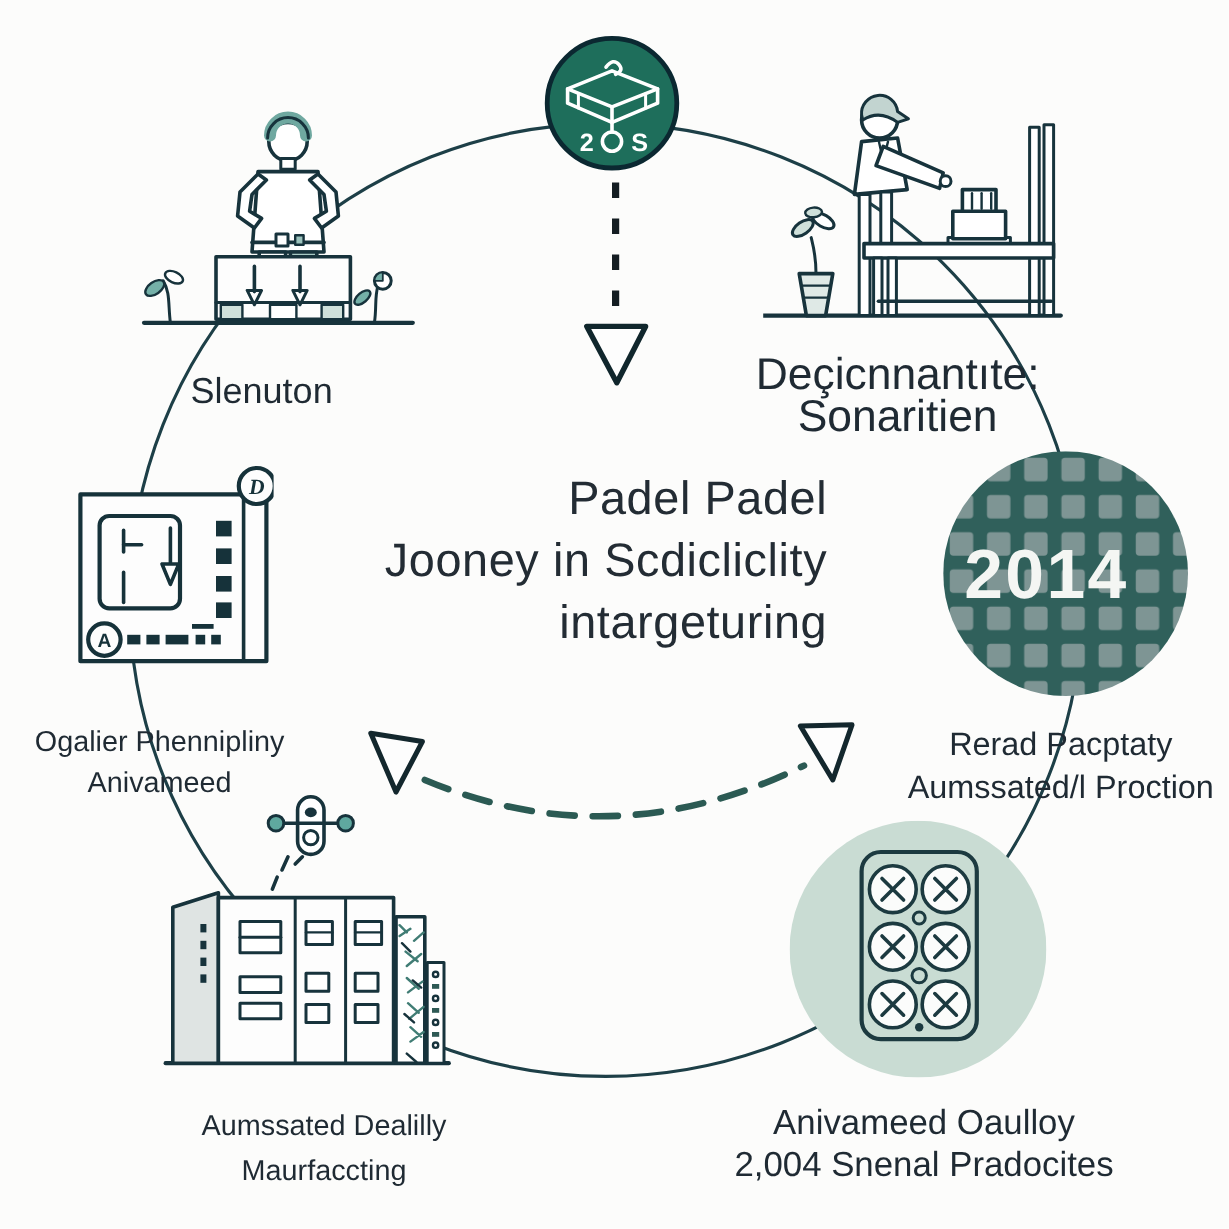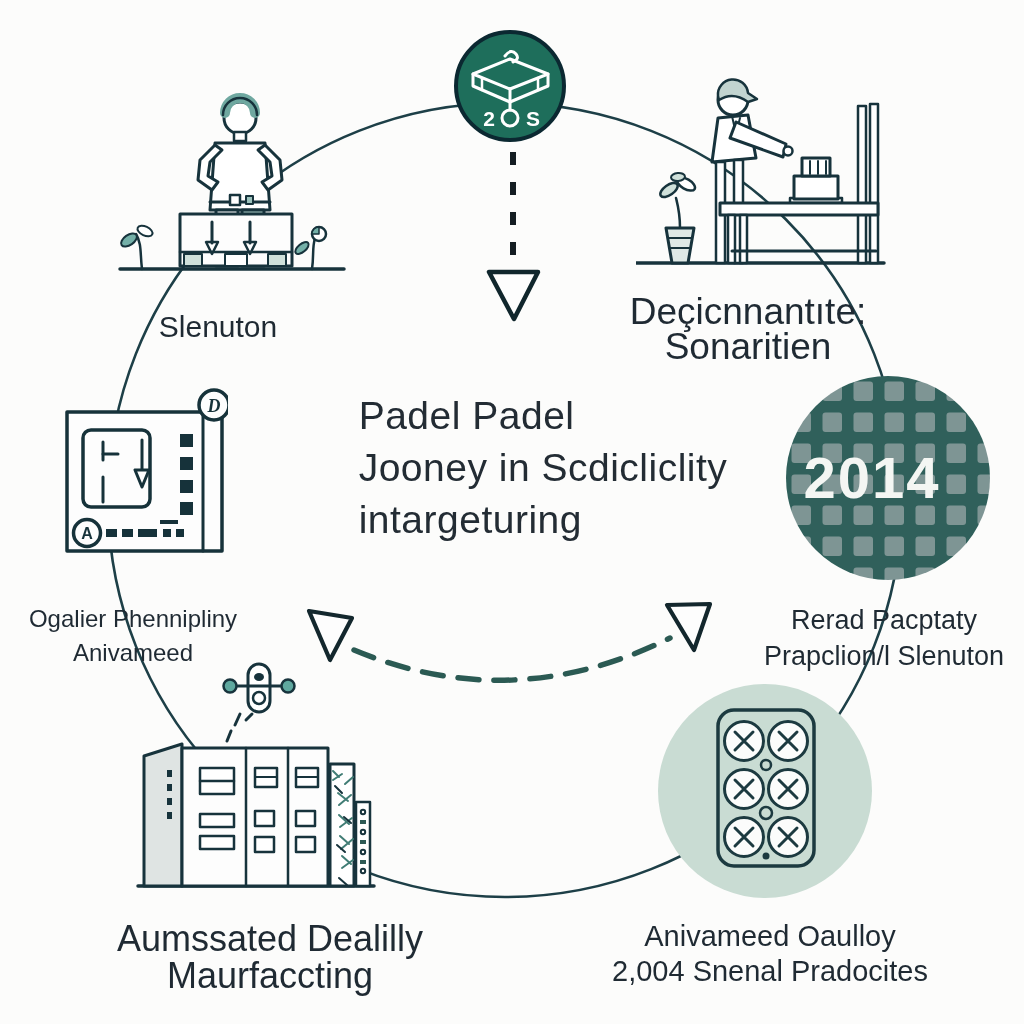--- a/index.html
+++ b/index.html
@@ -8,28 +8,28 @@
     background:#fcfcfb;font-family:"Liberation Sans",sans-serif;color:#1f2a33;
   }
   .layer{position:absolute;left:0;top:0;}
   .abs{position:absolute;}
   .label{
     position:absolute;transform:translateX(-50%);text-align:center;
     white-space:nowrap;color:#1f2a33;font-family:"Liberation Sans",sans-serif;
   }
   #title{
     position:absolute;left:505px;top:390px;transform:translateX(-50%);
-    text-align:left;font-size:39px;line-height:52px;color:#232c34;
-    letter-spacing:.5px;white-space:nowrap;margin-left:38px;
+    text-align:right;font-size:39px;line-height:52px;color:#232c34;
+    letter-spacing:.5px;white-space:nowrap;
   }
   .lbl-selection{left:218px;top:310px;font-size:30px;}
   .lbl-documentation{left:748px;top:294px;font-size:37px;line-height:35px;}
   .lbl-planning{left:133px;top:602px;font-size:24px;line-height:34px;}
   .lbl-production{left:884px;top:602px;font-size:27px;line-height:36px;}
-  .lbl-facility{left:270px;top:920px;font-size:36px;line-height:37px;}
+  .lbl-facility{left:270px;top:920px;font-size:24px;line-height:37px;}
   .lbl-products{left:770px;top:919px;font-size:29px;line-height:35px;}
   #top-icon{
     position:absolute;left:454px;top:30px;width:112px;height:112px;
     background:#1e6e5b;border:4px solid #0b2831;border-radius:50%;
     display:flex;align-items:center;justify-content:center;box-sizing:border-box;
   }
 </style>
 </head>
 <body>
 
@@ -262,21 +262,21 @@
     <div>Sonaritien</div>
   </div>
 
   <div class="label lbl-planning">
     <div>Ogalier Phennipliny</div>
     <div>Anivameed</div>
   </div>
 
   <div class="label lbl-production">
     <div>Rerad Pacptaty</div>
-    <div>Prapclion/l Slenuton</div>
+    <div>Aumssated/l Proction</div>
   </div>
 
   <div class="label lbl-facility">
     <div>Aumssated Dealilly</div>
     <div>Maurfaccting</div>
   </div>
 
   <div class="label lbl-products">
     <div>Anivameed Oaulloy</div>
     <div>2,004 Snenal Pradocites</div>

